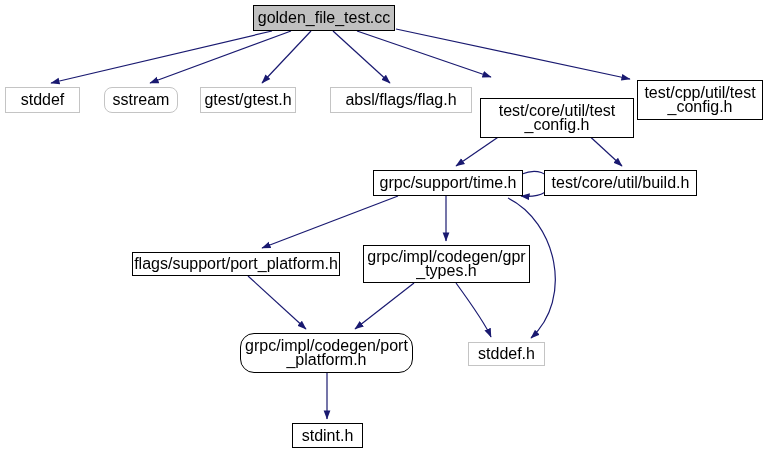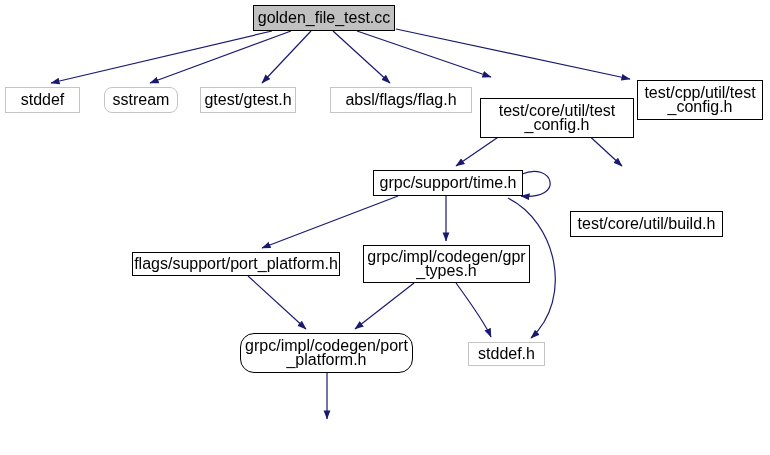--- a/index.html
+++ b/index.html
@@ -106,21 +106,21 @@
 
   <div class="node link" style="left:637px; top:80px; width:126px; height:40px;">
     <span>test/cpp/util/test</span>
     <span>_config.h</span>
   </div>
 
   <div class="node link" style="left:373px; top:170px; width:150px; height:26px;">
     <span>grpc/support/time.h</span>
   </div>
 
-  <div class="node link" style="left:570px; top:170px; width:153px; height:26px;margin-top:41px;">
+  <div class="node link" style="left:544px; top:170px; width:153px; height:26px;">
     <span>test/core/util/build.h</span>
   </div>
 
   <div class="node link" style="left:132px; top:252px; width:208px; height:24px;">
     <span>flags/support/port_platform.h</span>
   </div>
 
   <div class="node link" style="left:363px; top:245px; width:167px; height:38px;">
     <span>grpc/impl/codegen/gpr</span>
     <span>_types.h</span>
@@ -128,14 +128,17 @@
 
   <div class="node link" style="left:240px; top:333px; width:173px; height:40px;border-radius:14px;">
     <span>grpc/impl/codegen/port</span>
     <span>_platform.h</span>
   </div>
 
   <div class="node ext" style="left:468px; top:342px; width:77px; height:24px;">
     <span>stddef.h</span>
   </div>
 
+  <div class="node link" style="left:292px; top:423px; width:71px; height:25px;">
+    <span>stdint.h</span>
+  </div>
 
 </div>
 
 </body></html>

